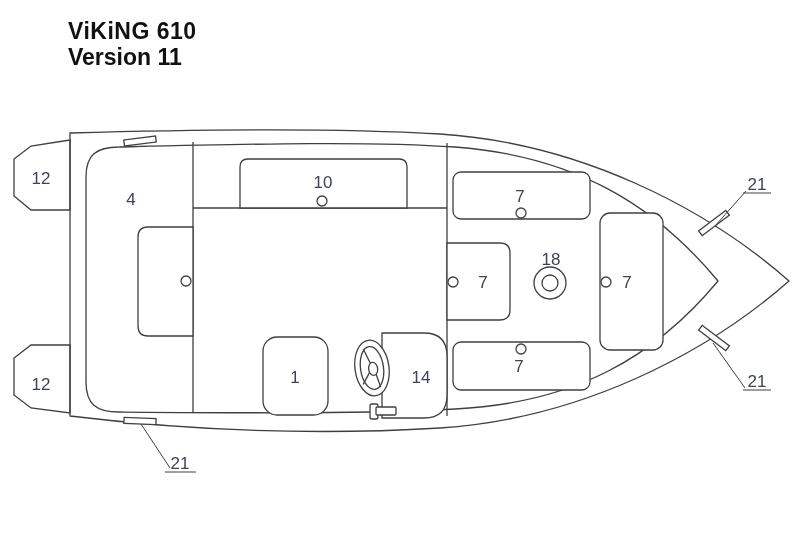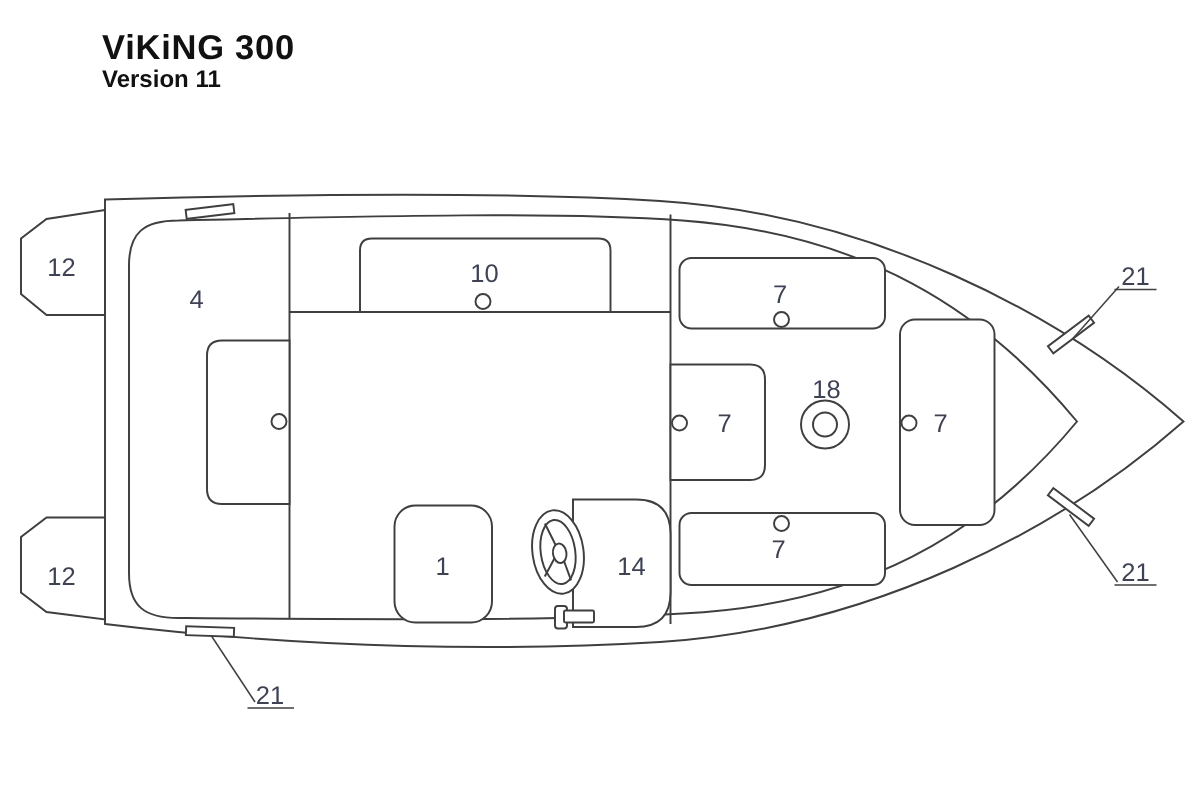--- a/index.html
+++ b/index.html
@@ -16,39 +16,39 @@
     overflow:hidden;
   }
   .header{
     position:absolute;left:68px;top:18px;
     color:var(--text);
   }
   .header h1{
     margin:0;font-size:23px;line-height:1.15;font-weight:700;letter-spacing:0.5px;
   }
   .header h2{
-    margin:0;font-size:16px;line-height:1.2;font-weight:700;
+    margin:0;font-size:23px;line-height:1.2;font-weight:700;
   }
   .header .site{
     margin-top:24px;font-size:12.5px;font-weight:700;
   }
   svg{position:absolute;left:0;top:0;}
   .ln{stroke:var(--line);fill:none;stroke-width:1.3;}
   .fillw{fill:#ffffff;}
   .thin{stroke:var(--line);stroke-width:1;fill:none;}
   text.num{
     font-family:"Liberation Sans", sans-serif;
     font-size:17px;fill:var(--label);text-anchor:middle;
   }
 </style>
 </head>
 <body>
 
 <div class="header">
-  <h1>ViKiNG 300</h1>
+  <h1>ViKiNG 610</h1>
   <h2>Version 11</h2>
 </div>
 
 <svg width="800" height="536" viewBox="0 0 800 536">
 
   <path class="ln" d="M 70,140 L 31,146 L 14,159 L 14,196 L 31,210 L 70,210 Z"></path>
   <path class="ln" d="M 70,345 L 31,345 L 14,358 L 14,395 L 31,408 L 70,413 Z"></path>
 
   <path class="ln" d="M 70,133 C 210,129 340,128 440,134 C 580,143 706,208 789,281
            C 706,354 580,419 440,428 C 340,434 210,433 70,416 Z"></path>

